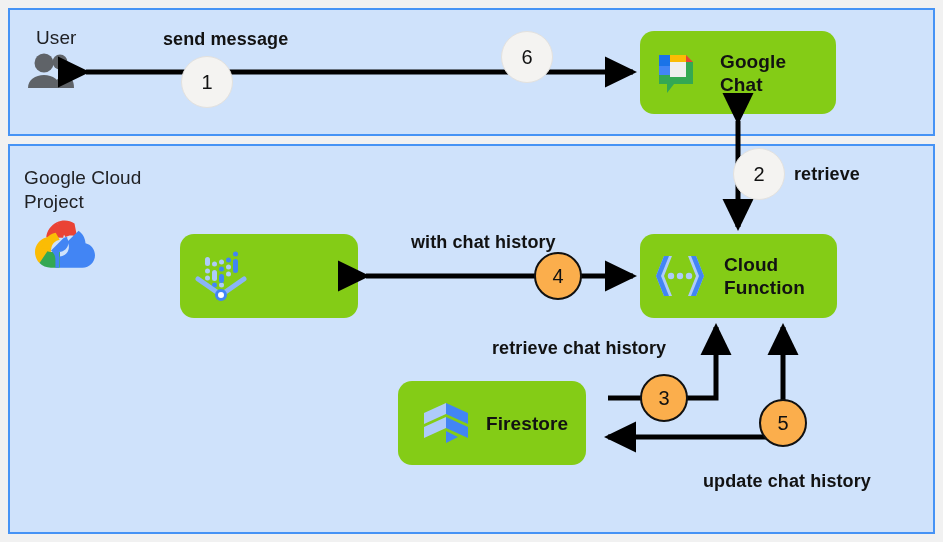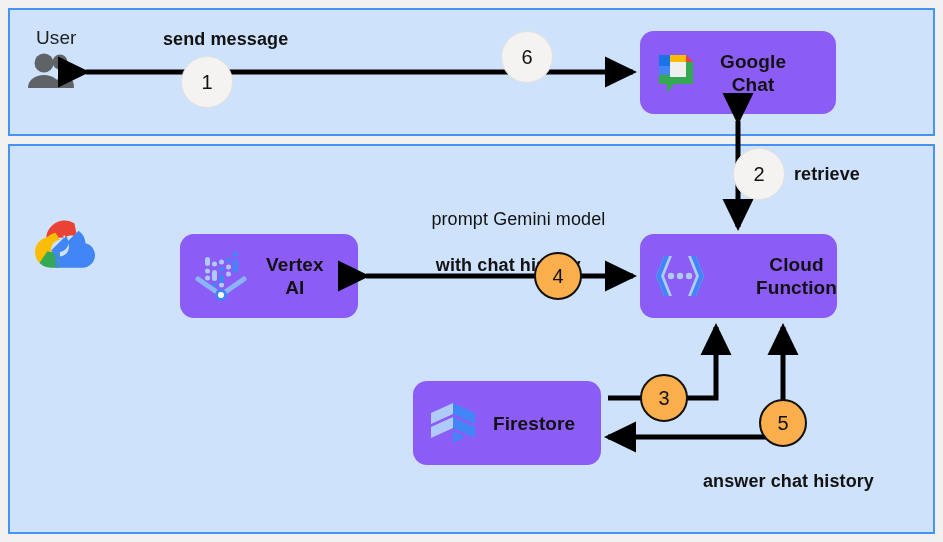--- a/index.html
+++ b/index.html
@@ -34,26 +34,25 @@
     line-height: 24px;
     letter-spacing: .1px;
     white-space: pre-line;
   }
   #label-user  { left: 36px; top: 26px; }
   #label-cloud { left: 24px; top: 166px; }
 
   
   .card {
     position: absolute;
-    background: #8b5cf6;
+    background: #84cc16;
     border-radius: 14px;
     display: flex;
     align-items: center;
     box-sizing: border-box;
-    text-align: center;
   }
   .card .card-label {
     font-size: 19px;
     font-weight: bold;
     color: #121212;
     line-height: 23px;
     white-space: pre-line;
     letter-spacing: .1px;
   }
   .card .card-icon {
@@ -62,24 +61,24 @@
     justify-content: center;
     flex: 0 0 auto;
   }
 
   #card-gchat    { left: 640px; top: 31px;  width: 196px; height: 83px;  padding-left: 14px; }
   #card-gchat .card-label { margin-left: 16px; }
 
   #card-vertex   { left: 180px; top: 234px; width: 178px; height: 84px;  padding-left: 12px; }
   #card-vertex .card-label { margin-left: 16px; }
 
-  #card-cf       { left: 640px; top: 234px; width: 197px; height: 84px;  padding-left: 12px; gap: 32px; }
+  #card-cf       { left: 640px; top: 234px; width: 197px; height: 84px;  padding-left: 12px; }
   #card-cf .card-label { margin-left: 16px; }
 
-  #card-firestore{ left: 413px; top: 381px; width: 188px; height: 84px;  padding-left: 14px; }
+  #card-firestore{ left: 398px; top: 381px; width: 188px; height: 84px;  padding-left: 22px; }
   #card-firestore .card-label { margin-left: 14px; }
 
   
   .flow-label {
     position: absolute;
     color: #121212;
     font-size: 18px;
     line-height: 23px;
     letter-spacing: .1px;
     white-space: pre;
@@ -141,20 +140,22 @@
   <div style="position:absolute;left:24px;top:52px;width:52px;height:40px;">
     <svg width="52" height="40" viewBox="0 0 52 40">
       <circle cx="20" cy="11" r="9.5" fill="#5f6368"></circle>
       <path d="M4 36c0-8.2 7.2-13 16-13s16 4.8 16 13z" fill="#5f6368"></path>
       <circle cx="36" cy="10" r="7.5" fill="#5f6368"></circle>
       <path d="M30 36c0-7.2 4.6-11.5 11-11.5 5.6 0 9 3.5 9 11.5z" fill="#5f6368"></path>
     </svg>
   </div>
 
   <div class="panel" id="panel-cloud"></div>
+  <div class="panel-label" id="label-cloud">Google Cloud
+Project</div>
 
   <div style="position:absolute;left:34px;top:219px;width:68px;height:58px;">
     <svg width="68" height="58" viewBox="0 0 68 58">
       <path d="M40.5 4.5C35.5 1 28.5.5 22.8 3.3l8.6 14.8c3.6-2.2 8.3-2.1 11.8.3z" fill="#ea4335"></path>
       <path d="M22.8 3.3C16.8 6.2 12.8 12 12.2 18.6l17 .2c.2-2.4 1.3-4.3 2.2-5.1z" fill="#ea4335"></path>
       <path d="M12.2 18.6C5.9 20.2 1 26 1 33c0 4.4 1.7 8.3 4.5 11.1l12-12c-.4-.9-.6-1.8-.6-2.8 0-4 2.6-7.4 6.2-8.6z" fill="#fbbc05"></path>
       <path d="M5.5 44.1C8.4 47 12.4 48.8 16.8 48.8h9.1V33h-9.1c-1.2 0-2.4-.3-3.4-.8z" fill="#34a853"></path>
       <path d="M25.9 48.8h22.6c6.9 0 12.5-5.6 12.5-12.5 0-5.9-4-10.8-9.5-12.1-.3-5.1-2.9-9.6-6.9-12.4l-11.3 11c1 1.5 1.6 3.3 1.6 5.2 0 5.2-4.2 9.4-9.4 9.4z" fill="#4285f4"></path>
       <path d="M34 18c-1.8 0-3.5.5-4.9 1.4l-12 12c2.8 2.8 4.3 5.3 4.3 9.6v7.8h3.6V33c5.2 0 9.4-4.2 9.4-9.4 0-1.9-.6-3.7-1.6-5.2z" fill="#4285f4"></path>
       <path d="M17.2 29.9c.5-4.7 4-8.4 8.6-9.1l-.1-.1-4-6.9C14.1 15.4 8.2 21.8 7.6 29.6z" fill="#fbbc05"></path>
@@ -196,22 +197,20 @@
           <rect x="27" y="27" width="5" height="9" rx="2.5"></rect>
           <rect x="41" y="12" width="5" height="14" rx="2.5"></rect>
           <circle cx="43.5" cy="7" r="2.5"></circle>
           <circle cx="36.5" cy="13" r="2.5"></circle>
           <circle cx="22.5" cy="38" r="2.5"></circle>
         </g>
         <path d="M6 32 L29 48 L52 32" stroke="#8ab4f8" stroke-width="5" fill="none" stroke-linecap="round" stroke-linejoin="round"></path>
         <circle cx="29" cy="48" r="4.5" fill="#fff" stroke="#4285f4" stroke-width="3"></circle>
       </svg>
     </span>
-    <span class="card-label">Vertex
-AI</span>
   </div>
 
   <div class="card" id="card-cf">
     <span class="card-icon">
       <svg width="56" height="56" viewBox="0 0 56 56">
         <path d="M20 8 L12 8 L4 28 L12 48 L20 48 L12 28 Z" fill="#aecbfa"></path>
         <path d="M17 8 L12 8 L4 28 L12 48 L17 48 L9 28 Z" fill="#4285f4"></path>
         <path d="M36 8 L44 8 L52 28 L44 48 L36 48 L44 28 Z" fill="#aecbfa"></path>
         <path d="M39 8 L44 8 L52 28 L44 48 L39 48 L47 28 Z" fill="#4285f4"></path>
         <circle cx="19" cy="28" r="3.2" fill="#aecbfa"></circle>
@@ -261,24 +260,24 @@
 
     <g>
       <path d="M783 423 L783 327" stroke="#000" stroke-width="5" fill="none" marker-end="url(#ah)"></path>
       <line x1="783" y1="437" x2="608" y2="437" stroke="#000" stroke-width="5" marker-end="url(#ah)"></line>
     </g>
   </svg>
 
   <div class="flow-label bold" id="lbl-send">send message</div>
   <div class="flow-label bold" id="lbl-execute">retrieve</div>
   <div class="flow-label" id="lbl-prompt">
-    <span>prompt Gemini model</span>
     <span class="l2">with chat history</span>
   </div>
-  <div class="flow-label bold" id="lbl-update">answer chat history</div>
+  <div class="flow-label bold" id="lbl-retrieve">retrieve chat history</div>
+  <div class="flow-label bold" id="lbl-update">update chat history</div>
 
   <div class="badge light" id="badge-1">1</div>
   <div class="badge light" id="badge-6">6</div>
   <div class="badge light" id="badge-2">2</div>
   <div class="badge orange" id="badge-4">4</div>
   <div class="badge orange" id="badge-3">3</div>
   <div class="badge orange" id="badge-5">5</div>
 
 </div>
 

